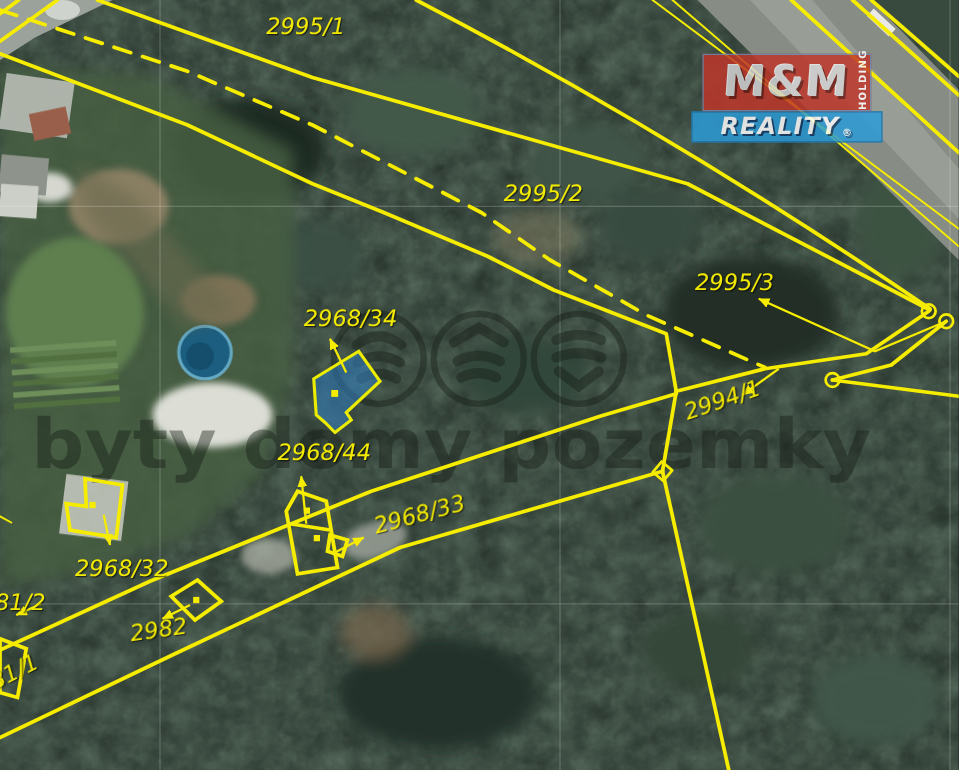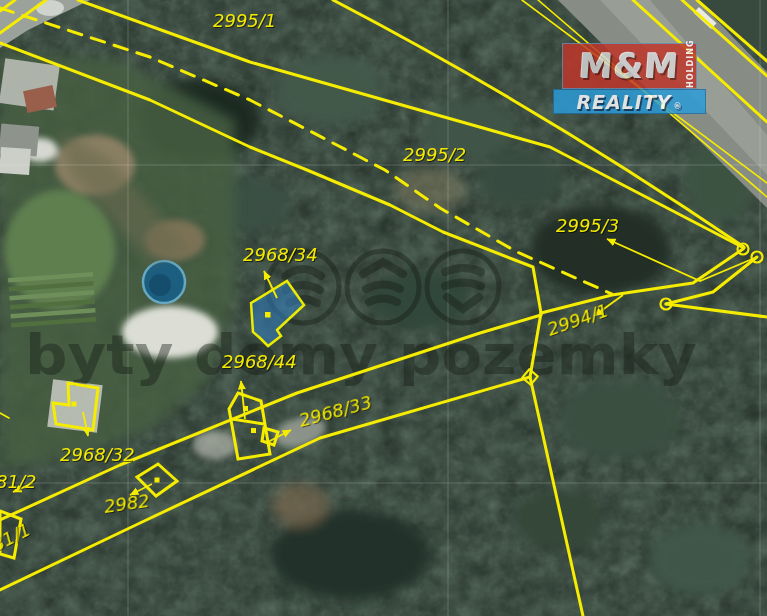--- a/index.html
+++ b/index.html
@@ -24,21 +24,21 @@
   
   .logo{position:absolute;left:553px;top:43px;opacity:.84;}
   .logo-red{position:relative;margin-left:9px;width:133px;height:44px;background:#c0362a;
             border:1px solid #6d89b0;display:flex;align-items:center;justify-content:center;}
   .logo-mm{font-weight:bold;font-size:34px;color:#d6d6d6;transform:skewX(-4deg);
            text-shadow:2px 2px 0 #6e1b14,-1px -1px 0 #efefef;letter-spacing:1px;}
   .logo-holding{position:absolute;right:1px;top:0;bottom:0;display:flex;align-items:center;
            writing-mode:vertical-rl;transform:rotate(180deg);font-size:8px;font-weight:bold;
            color:#fff;letter-spacing:1px;}
   .logo-blue{width:151px;height:23px;background:#2b9cd8;border:1px solid #1c6fa3;
-           display:flex;align-items:center;justify-content:center;
+           display:flex;align-items:flex-start;justify-content:center;
            font-weight:bold;font-style:italic;font-size:19px;color:#fff;
            text-shadow:1.5px 1.5px 0 #123a66;letter-spacing:1px;}
   .logo-reg{font-size:8px;margin-left:2px;font-style:normal;align-self:flex-end;margin-bottom:2px;}
 </style>
 </head>
 <body>
 
 <div class="stage" style="--line: #f5ec00; --label: #f2e900; --wm: rgba(22,28,22,0.42);">
 
 <svg width="767" height="616" viewBox="0 0 767 616">

